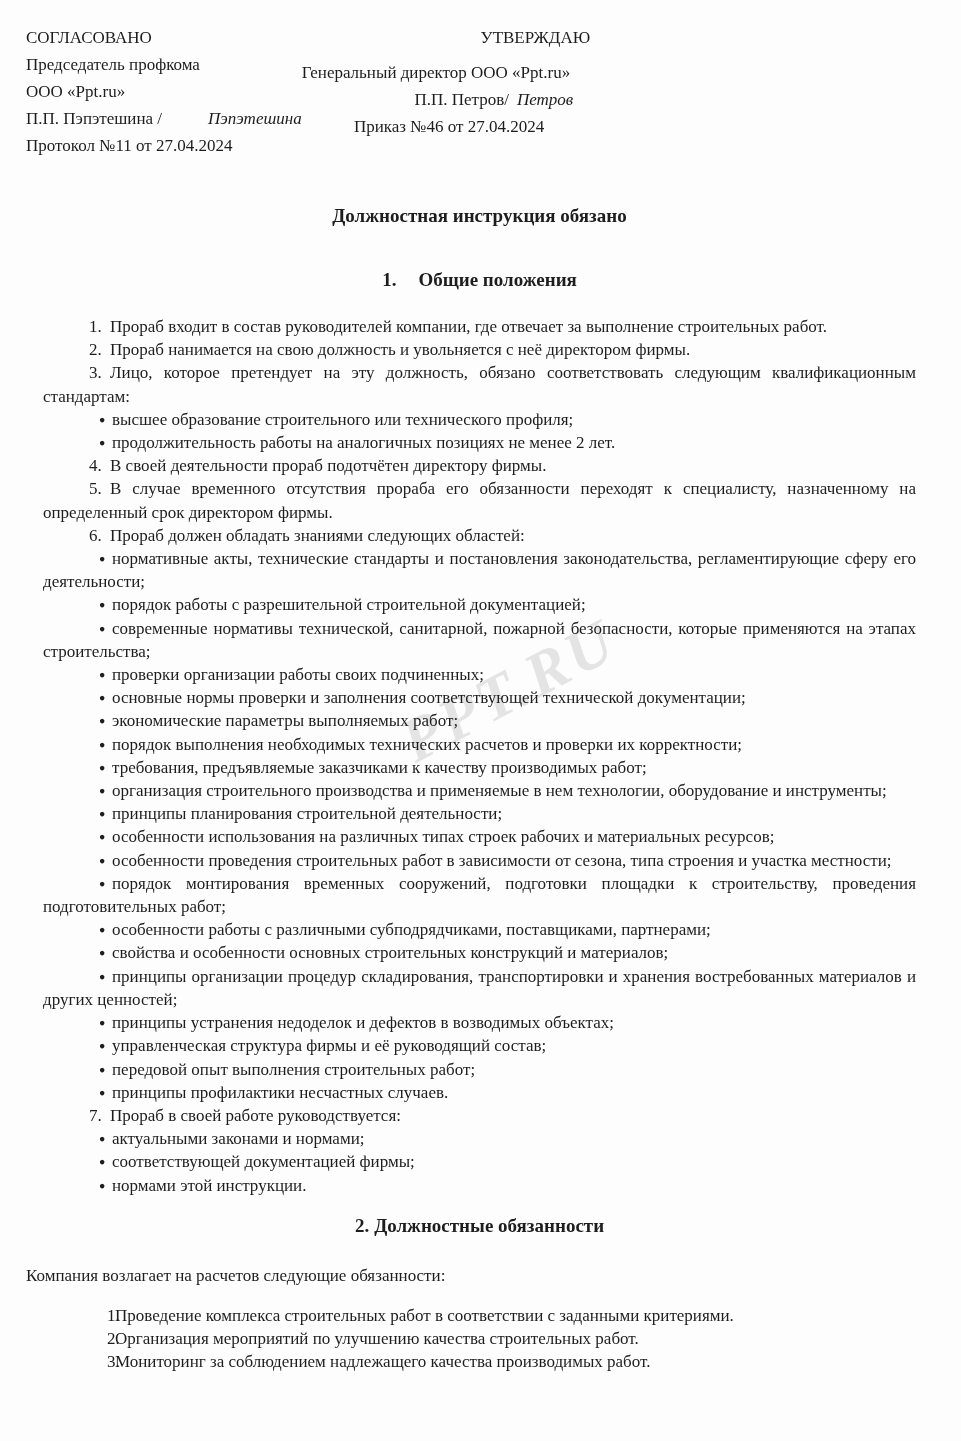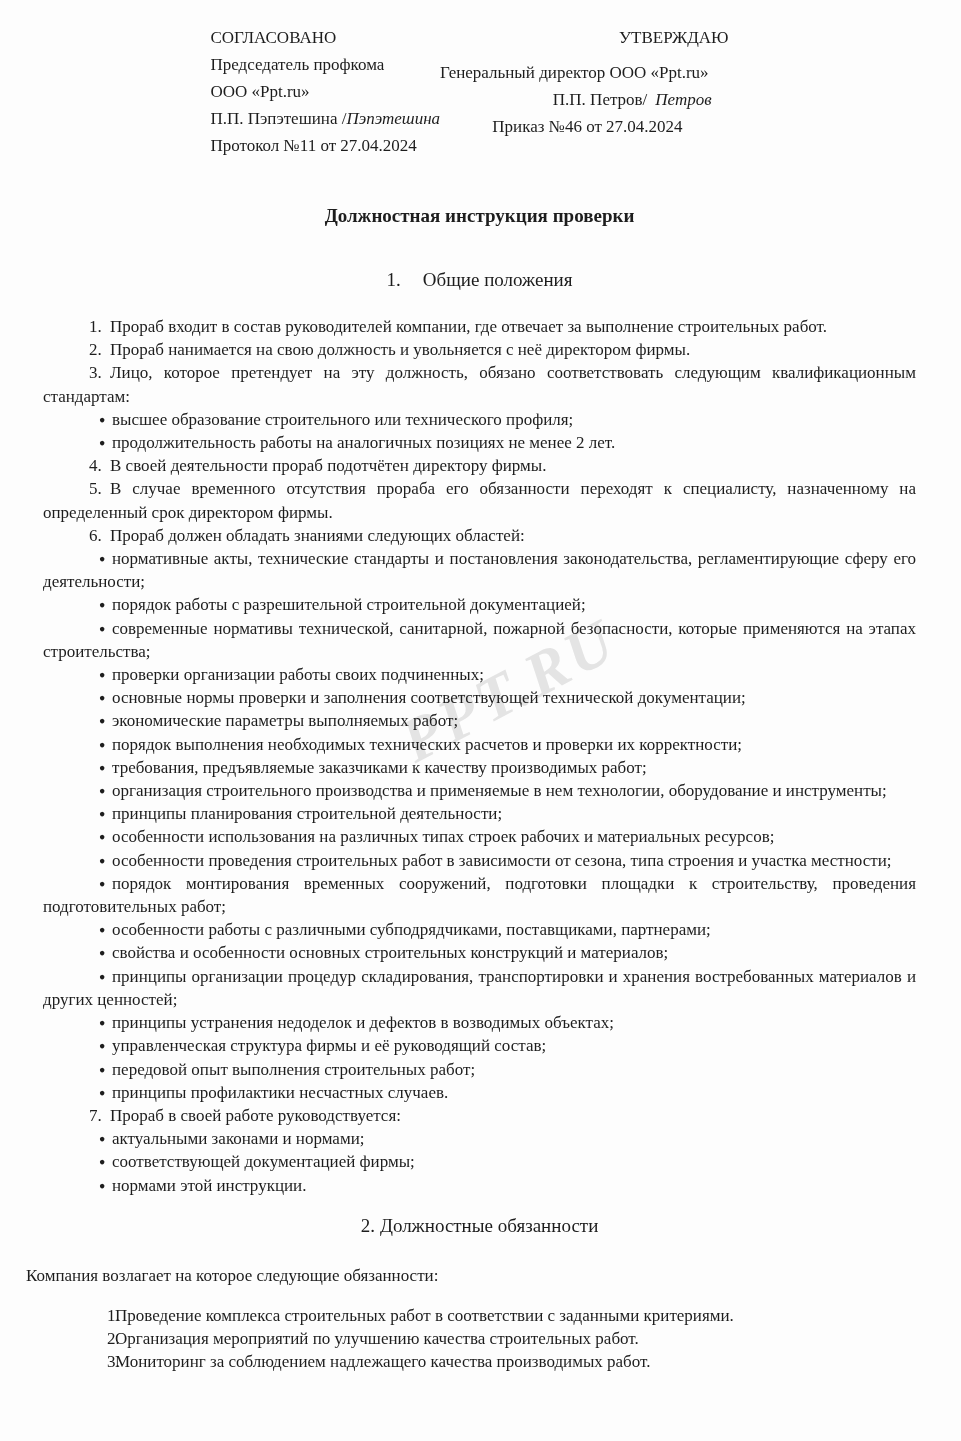--- a/index.html
+++ b/index.html
@@ -28,39 +28,39 @@
     font-size: 62px;
     letter-spacing: 4px;
     color: #bcbcbc;
     opacity: 0.38;
     transform: rotate(-28deg);
     transform-origin: center center;
     white-space: nowrap;
     user-select: none;
   }
   
-  .approval { display: flex; justify-content: center; }
+  .approval { display: flex; justify-content: flex-start; }
   .approval p { margin: 0; line-height: 27px; font-size: 17px; }
   .appr-left { text-align: left; }
   .appr-right { text-align: right; }
   .appr-right p:nth-child(1) { padding-right: 20px; }
   .appr-right p:nth-child(2) { padding-right: 40px; margin-top: 8px; }
   .appr-right p:nth-child(3) { padding-right: 37px; }
   .appr-right p:nth-child(4) { padding-right: 66px; }
   .sig { font-style: italic; }
-  .appr-left  .sig { }
+  .appr-left  .sig { margin-left: 46px; }
   .appr-right .sig { margin-left: 8px; }
   
   .doc-title {
     margin: 45px 0 0 0;
     font-size: 19px; font-weight: bold;
     line-height: 24px; text-align: center;
   }
   .sec-heading {
-    margin: 0; font-size: 19px; font-weight: normal;
+    margin: 0; font-size: 19px; font-weight: bold;
     line-height: 24px; text-align: center;
   }
   .sec-heading.s1 { margin-top: 40px; }
   .sec-heading.s2 { margin-top: 1px; }
   .sec-heading.s1 .sec-num { margin-right: 22px; }
   .sec-heading.s2 .sec-num { margin-right: 5px; }
   
   .doc-list { margin: 17px; }
   .doc-list.s1 { margin-top: 23px; }
   .doc-list p.item {
@@ -100,21 +100,21 @@
         <p>Протокол №11 от 27.04.2024</p>
       </div>
       <div class="appr-right">
         <p>УТВЕРЖДАЮ</p>
         <p>Генеральный директор ООО «Ppt.ru»</p>
         <p><span>П.П. Петров/</span><span class="sig">Петров</span></p>
         <p>Приказ №46 от 27.04.2024</p>
       </div>
     </div>
 
-    <h1 class="doc-title">Должностная инструкция проверки</h1>
+    <h1 class="doc-title">Должностная инструкция обязано</h1>
 
     <h2 class="sec-heading s1"><span class="sec-num">1.</span><span>Общие положения</span></h2>
 
     <div class="doc-list s1">
 
         <p class="item num"><span class="marker">1.</span><span>Прораб входит в состав руководителей компании, где отвечает за выполнение строительных работ.</span></p>
 
         <p class="item num"><span class="marker">2.</span><span>Прораб нанимается на свою должность и увольняется с неё директором фирмы.</span></p>
 
         <p class="item num"><span class="marker">3.</span><span>Лицо, которое претендует на эту должность, обязано соответствовать следующим квалификационным стандартам:</span></p>
@@ -175,21 +175,21 @@
 
         <p class="item bullet"><span class="marker">●</span><span>актуальными законами и нормами;</span></p>
 
         <p class="item bullet"><span class="marker">●</span><span>соответствующей документацией фирмы;</span></p>
 
         <p class="item bullet"><span class="marker">●</span><span>нормами этой инструкции.</span></p>
       </div>
 
     <h2 class="sec-heading s2"><span class="sec-num">2.</span><span>Должностные обязанности</span></h2>
 
-    <p class="intro">Компания возлагает на которое следующие обязанности:</p>
+    <p class="intro">Компания возлагает на расчетов следующие обязанности:</p>
 
     <div class="doc-list s2">
 
         <p class="item num"><span class="marker">1.</span><span>Проведение комплекса строительных работ в соответствии с заданными критериями.</span></p>
 
         <p class="item num"><span class="marker">2.</span><span>Организация мероприятий по улучшению качества строительных работ.</span></p>
 
         <p class="item num"><span class="marker">3.</span><span>Мониторинг за соблюдением надлежащего качества производимых работ.</span></p>
       </div>
 

